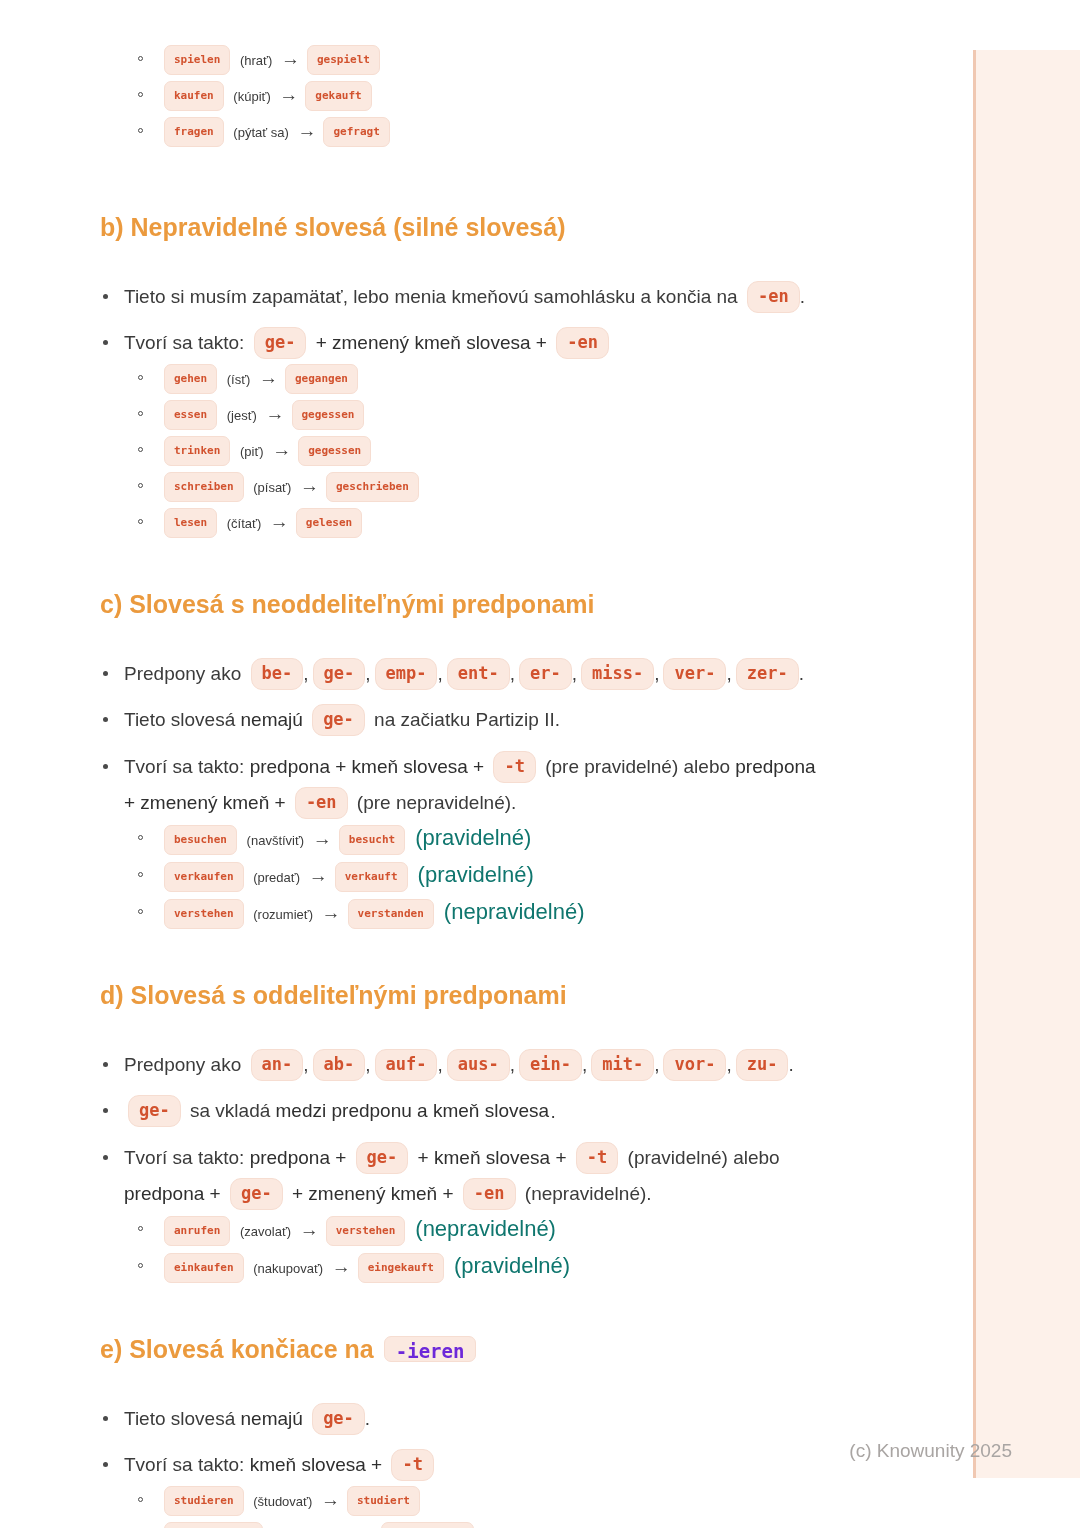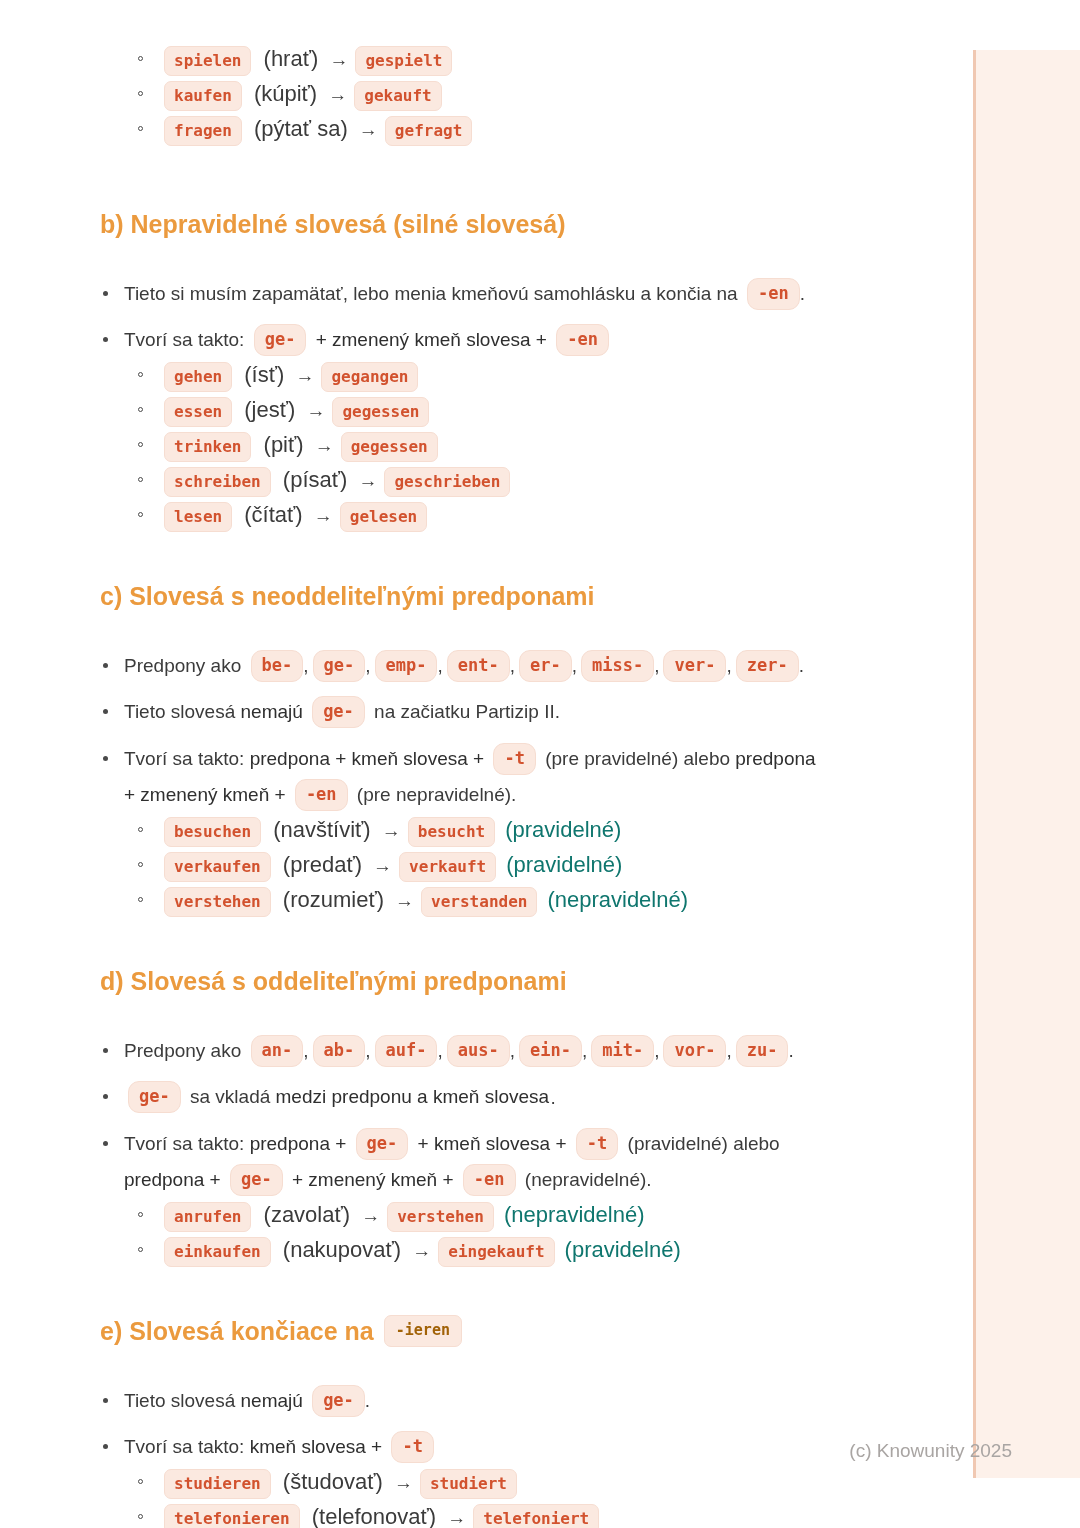--- a/index.html
+++ b/index.html
@@ -98,46 +98,46 @@
     border: 1.4px solid #4a4a4a;
     background: transparent;
     box-sizing: border-box;
   }
 
   
   .chip {
     display: inline-block;
     font-family: "DejaVu Sans Mono", "Liberation Mono", monospace;
     font-weight: bold;
-    font-size: 16px;
+    font-size: 11px;
     color: #d2522e;
     background: #fbe9e0;
     border: 1px solid #f6ddd1;
     border-radius: 7px;
     padding: 4px 9px 5px 9px;
     line-height: 19px;
     vertical-align: middle;
     margin: 0 4px;
     white-space: nowrap;
   }
   .chip.hd {
-    font-size: 15px;
-    padding: 5px 11px 6px 11px;
-    color: #a16207;
+    font-size: 19px;
+    padding: 5px 11px 0 11px;
+    color: #6d28d9;
   }
   .chip.big {
     font-size: 17px;
     padding: 5px 10px 6px 10px;
     border-radius: 11px;
   }
 
   .txt { vertical-align: middle; }
   .b { font-weight: normal; color: #2f2f2f; }
   .arrow { padding: 0 3px; color: #3b3b3b; font-size: 19px; }
-  .gloss { color: #3b3b3b; font-size: 22px; padding: 0 2px; }
+  .gloss { color: #3b3b3b; font-size: 13px; padding: 0 2px; }
   .note { color: #0f766e; font-size: 22px; padding-left: 6px; text-align: right; }
 
   .spacer-lg { height: 34px; }
   .spacer-md { height: 22px; }
   .spacer-sm { height: 10px; }
 
   #watermark {
     position: absolute;
     right: 68px;
     bottom: 66px;

